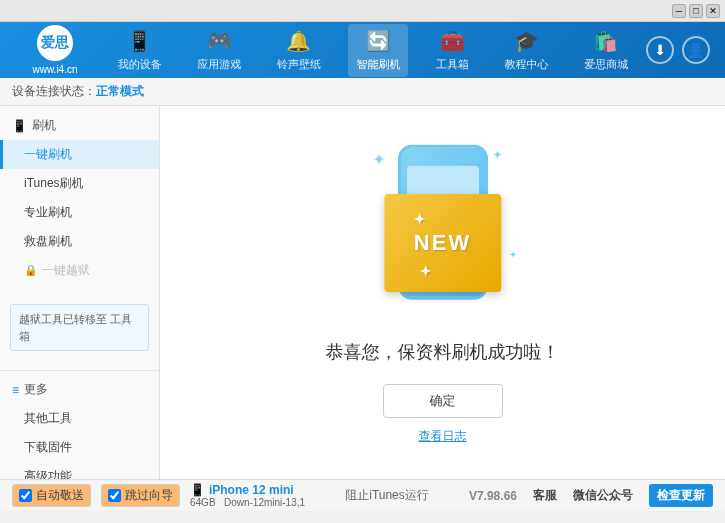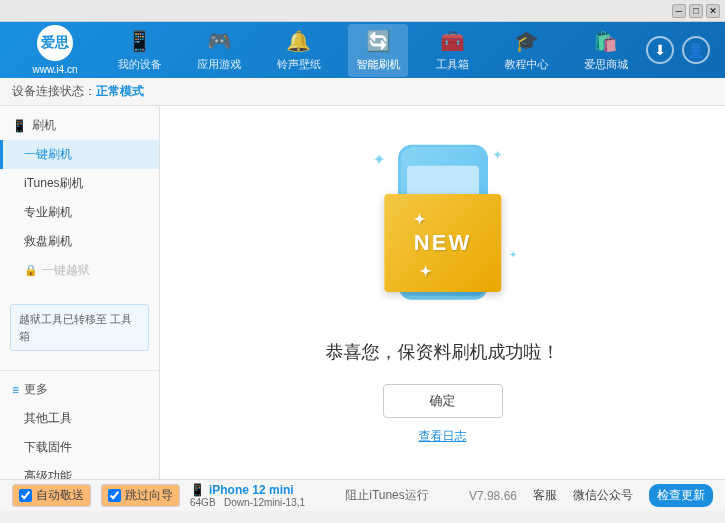--- a/index.html
+++ b/index.html
@@ -252,28 +252,28 @@
       padding: 0 12px;
       justify-content: space-between;
     }
     .bottom-left { display: flex; align-items: center; gap: 10px; }
     .checkbox-group { display: flex; align-items: center; gap: 4px; color: #444; font-size: 12px; border: 1px solid #ccc; padding: 2px 6px; border-radius: 3px; background: #fdba74; }
     .checkbox-group input { width: 13px; height: 13px; }
     .device-info { display: flex; flex-direction: column; }
     .device-name { color: #1a8fe0; font-weight: bold; font-size: 12px; display: flex; align-items: center; gap: 4px; }
     .device-details { color: #666; font-size: 10px; }
 
-    .bottom-right { display: flex; align-items: center; gap: 16px; color: #555; font-size: 12px; }
+    .bottom-right { display: flex; align-items: center; gap: 16px; color: #555; font-size: 12px; font-weight: bold; }
     .version { color: #888; }
     .bottom-link { color: #444; cursor: pointer; }
     .update-btn {
       background: #1a8fe0;
       color: white;
       padding: 3px 8px;
-      border-radius: 9px;
+      border-radius: 3px;
       cursor: pointer;
       font-size: 12px;
     }
     .bottom-status { display: flex; align-items: center; gap: 4px; color: #666; }
   </style>
 </head>
 <body>
 
 <div class="title-bar">
   <div class="title-bar-controls">

